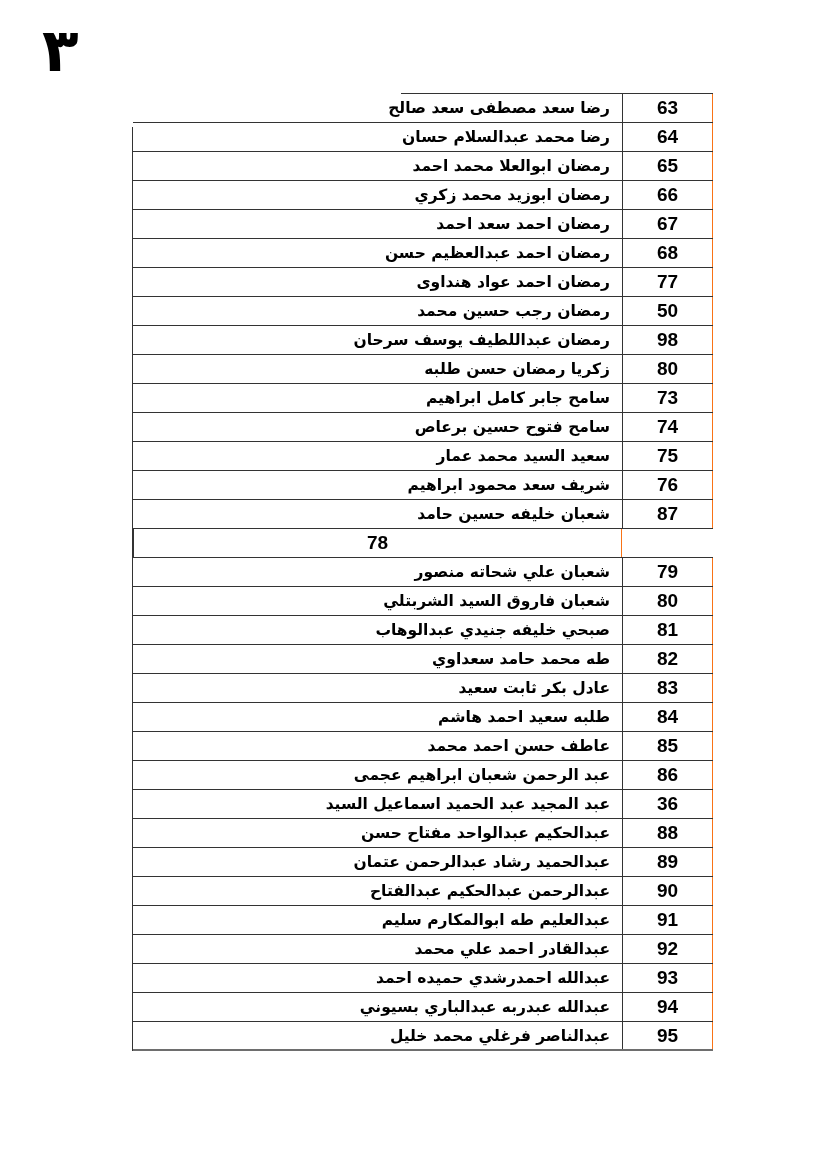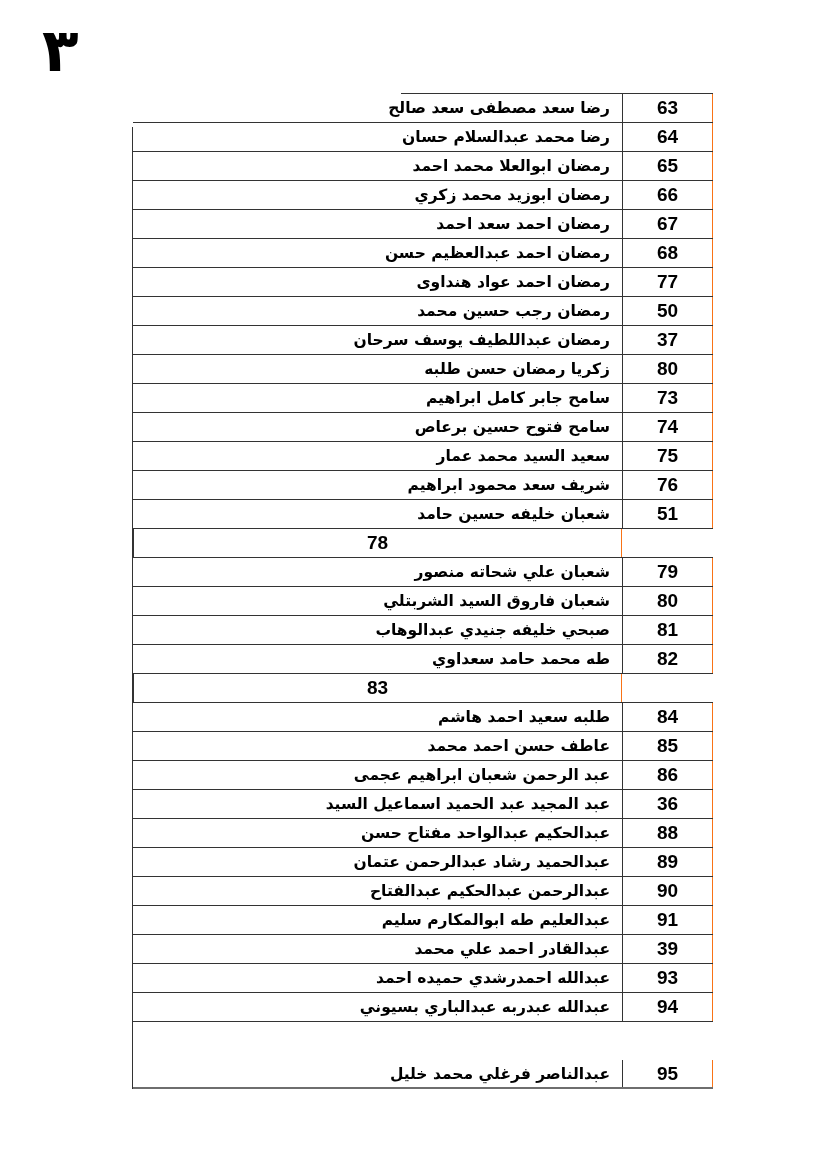--- a/index.html
+++ b/index.html
@@ -34,21 +34,20 @@
   }
   .row {
     display: grid;
     grid-template-columns: 489px 91px;
     height: 29px;
     box-sizing: border-box;
     border-bottom: 1px solid #333333;
   }
   .row:last-child {
     border-bottom: 2px solid #6e6e6e;
-    margin-top: 38px;
   }
   .name-cell {
     direction: rtl;
     text-align: right;
     padding-right: 12px;
     box-sizing: border-box;
     font-family: "DejaVu Sans", sans-serif;
     font-weight: bold;
     font-size: 15.5px;
     line-height: 28px;
@@ -132,21 +131,21 @@
     <div class="num-cell">77</div>
   </div>
 
   <div class="row">
     <div class="name-cell" dir="rtl">رمضان رجب حسين محمد</div>
     <div class="num-cell">50</div>
   </div>
 
   <div class="row">
     <div class="name-cell" dir="rtl">رمضان عبداللطيف يوسف سرحان</div>
-    <div class="num-cell">37</div>
+    <div class="num-cell">98</div>
   </div>
 
   <div class="row">
     <div class="name-cell" dir="rtl">زكريا رمضان حسن طلبه</div>
     <div class="num-cell">80</div>
   </div>
 
   <div class="row">
     <div class="name-cell" dir="rtl">سامح جابر كامل ابراهيم</div>
     <div class="num-cell">73</div>
@@ -162,21 +161,21 @@
     <div class="num-cell">75</div>
   </div>
 
   <div class="row">
     <div class="name-cell" dir="rtl">شريف سعد محمود ابراهيم</div>
     <div class="num-cell">76</div>
   </div>
 
   <div class="row">
     <div class="name-cell" dir="rtl">شعبان خليفه حسين حامد</div>
-    <div class="num-cell">51</div>
+    <div class="num-cell">87</div>
   </div>
 
   <div class="row">
     <div class="num-cell">78</div>
   </div>
 
   <div class="row">
     <div class="name-cell" dir="rtl">شعبان علي شحاته منصور</div>
     <div class="num-cell">79</div>
   </div>
@@ -190,20 +189,21 @@
     <div class="name-cell" dir="rtl">صبحي خليفه جنيدي عبدالوهاب</div>
     <div class="num-cell">81</div>
   </div>
 
   <div class="row">
     <div class="name-cell" dir="rtl">طه محمد حامد سعداوي</div>
     <div class="num-cell">82</div>
   </div>
 
   <div class="row">
+    <div class="name-cell" dir="rtl">عادل بكر ثابت سعيد</div>
     <div class="num-cell">83</div>
   </div>
 
   <div class="row">
     <div class="name-cell" dir="rtl">طلبه سعيد احمد هاشم</div>
     <div class="num-cell">84</div>
   </div>
 
   <div class="row">
     <div class="name-cell" dir="rtl">عاطف حسن احمد محمد</div>
@@ -235,21 +235,21 @@
     <div class="num-cell">90</div>
   </div>
 
   <div class="row">
     <div class="name-cell" dir="rtl">عبدالعليم طه ابوالمكارم سليم</div>
     <div class="num-cell">91</div>
   </div>
 
   <div class="row">
     <div class="name-cell" dir="rtl">عبدالقادر احمد علي محمد</div>
-    <div class="num-cell">39</div>
+    <div class="num-cell">92</div>
   </div>
 
   <div class="row">
     <div class="name-cell" dir="rtl">عبدالله احمدرشدي حميده احمد</div>
     <div class="num-cell">93</div>
   </div>
 
   <div class="row">
     <div class="name-cell" dir="rtl">عبدالله عبدربه عبدالباري بسيوني</div>
     <div class="num-cell">94</div>

